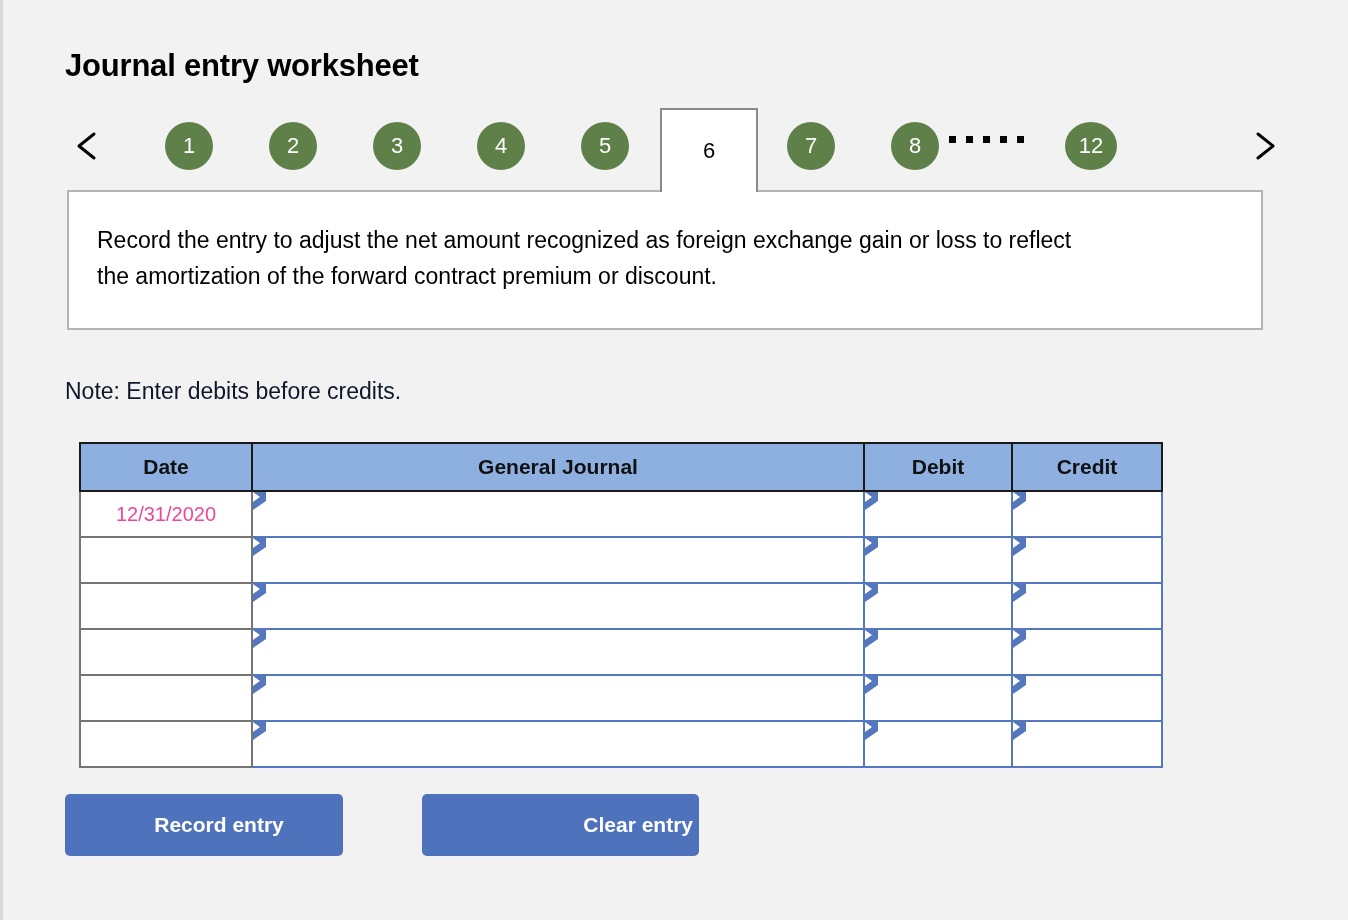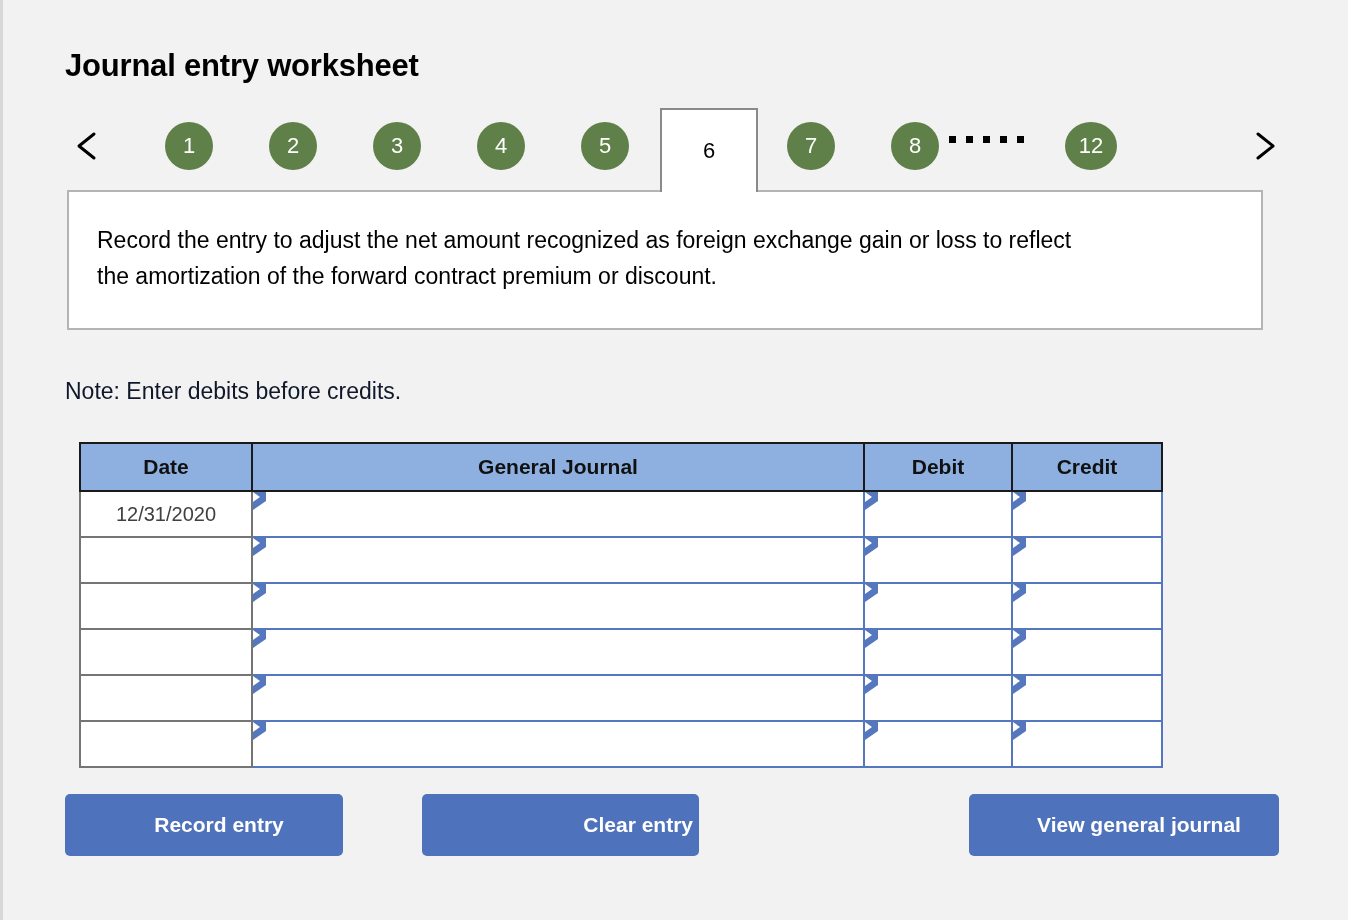--- a/index.html
+++ b/index.html
@@ -130,21 +130,21 @@
   .col-debit  { width: 148px; }
   .col-credit { width: 150px; }
 
   .journal-table td { padding: 0; height: 46px; }
 
   .cell-date {
     border: 2px solid #757575;
     background: #ffffff;
     text-align: center;
     font-size: 21px;
-    color: #404040;
+    color: #ec4899;
   }
   .cell-input {
     position: relative;
     border: 2px solid #5577bd;
     background: #ffffff;
   }
   .cell-input .tri-marker {
     position: absolute;
     left: 0px; top: 0px;
     width: 0; height: 0;
@@ -386,15 +386,14 @@
             <span class="tri-marker"></span>
             <span class="tri-notch"></span>
             <span class="cell-value"></span>
           </td>
       </tr>
     </tbody>
   </table>
 
   <button class="btn btn-record">Record entry</button>
   <button class="btn btn-clear">Clear entry</button>
-  <button class="btn btn-view">View general journal</button>
 
 </div>
 
 </body></html>

